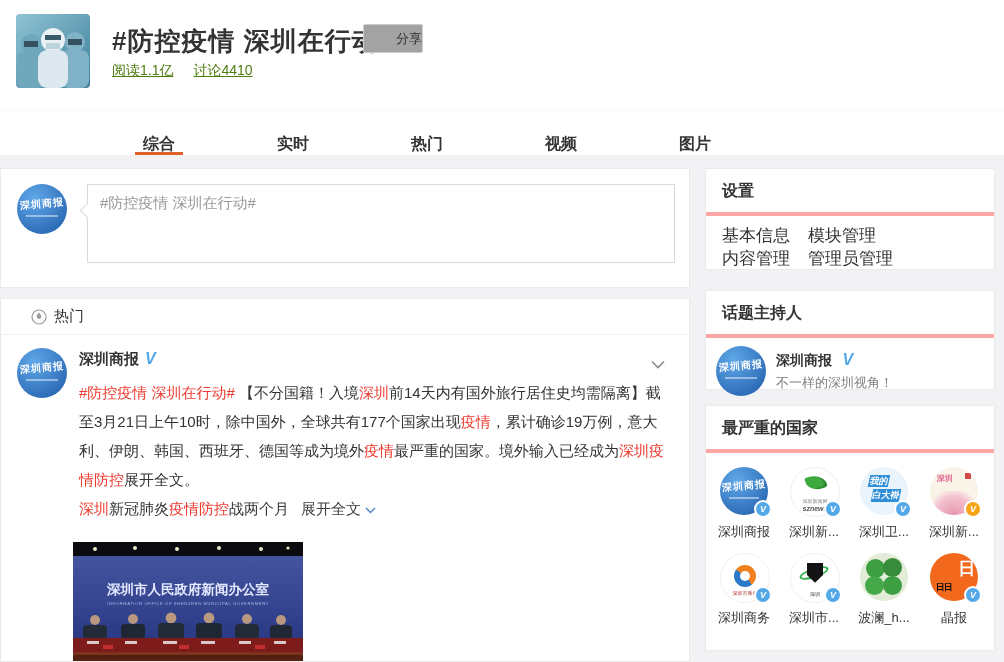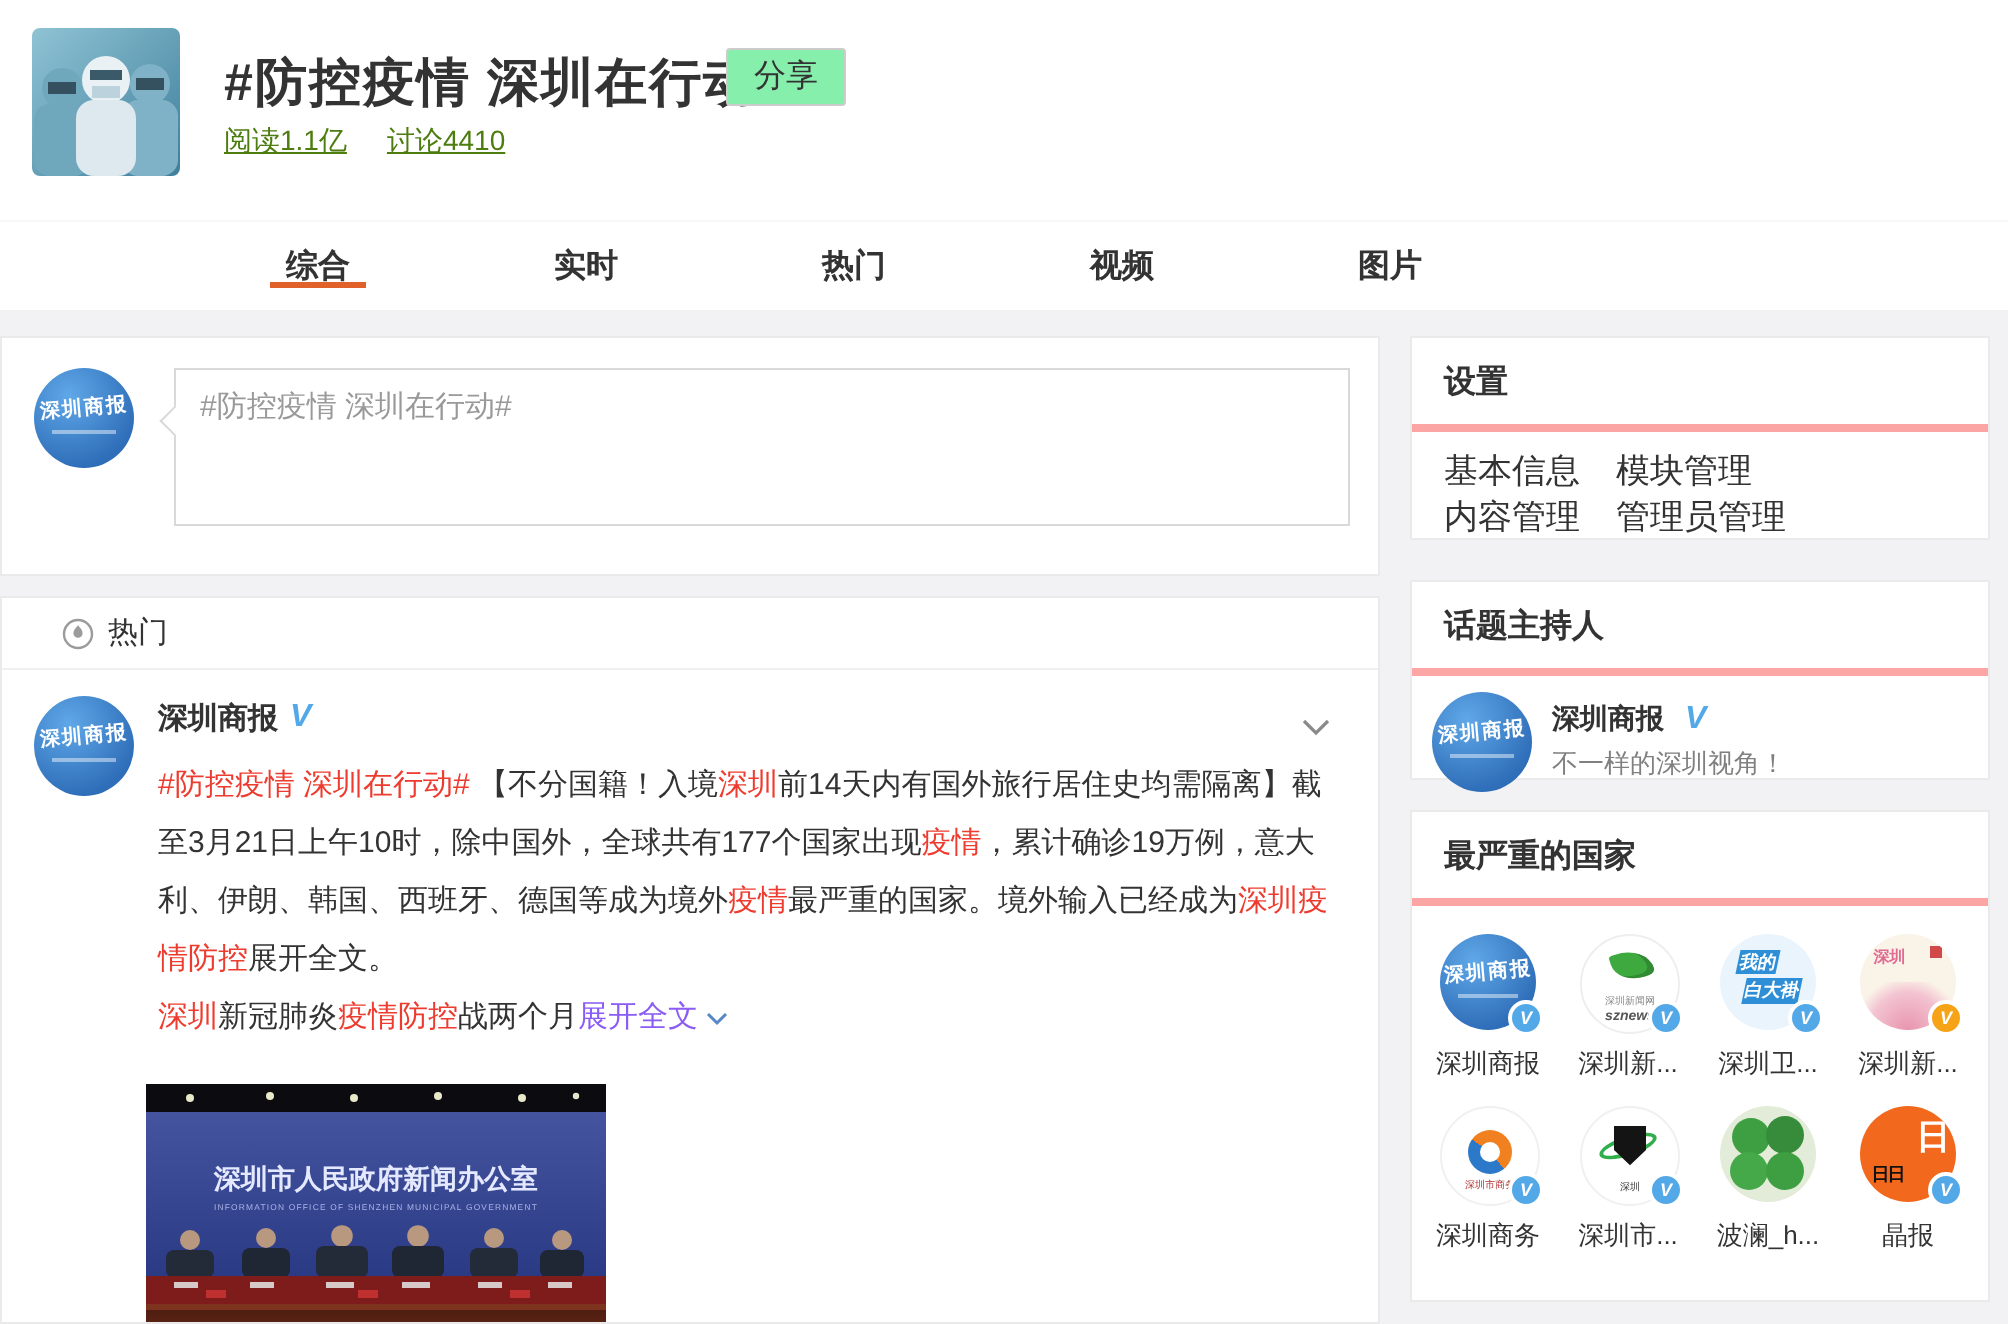--- a/index.html
+++ b/index.html
@@ -2,27 +2,27 @@
 <html><head>
 <meta charset="utf-8">
 <style>
   html,body{margin:0;padding:0;background:#f2f2f5;}
   .page{position:relative;width:1004px;height:662px;background:#f2f2f5;overflow:hidden;
         font-family:"Liberation Sans","DejaVu Sans",sans-serif;color:#333;}
   
   .topbar{position:absolute;left:0;top:0;width:1004px;height:110px;background:#fff;}
   .topic-avatar{position:absolute;left:16px;top:14px;width:74px;height:74px;border-radius:4px;overflow:hidden;}
   .topic-title{position:absolute;left:112px;top:24px;font-size:26px;font-weight:bold;color:#333;letter-spacing:1px;}
-  .share-btn{position:absolute;left:363px;top:24px;width:58px;height:27px;line-height:27px;text-align:center;
-             background:#86efac;border:1px solid #ccc;border-radius:2px;font-size:16px;color:#333;cursor:pointer;}
+  .share-btn{position:absolute;left:363px;top:24px;width:58px;height:27px;line-height:27px;text-align:right;
+             background:#a3a3a3;border:1px solid #ccc;border-radius:2px;font-size:13px;color:#333;cursor:pointer;}
   .topic-stats{position:absolute;left:112px;top:62px;font-size:14px;color:#4d7c0f;text-decoration:underline;}
   .topic-stats span{margin-right:20px;}
   
   .tabbar{position:absolute;left:0;top:110px;width:1004px;height:45px;background:#fff;
-          border-top:1px solid #f7f7f7;display:flex;align-items:center;padding-left:143px;box-sizing:border-box;}
+          border-top:1px solid #f7f7f7;display:flex;align-items:flex-end;padding-left:143px;box-sizing:border-box;}
   .tab{position:relative;margin-right:102px;font-size:16px;color:#333;display:flex;align-items:center;cursor:pointer;font-weight:bold;}
   .tab.active{font-weight:bold;}
   .tab-underline{position:absolute;left:50%;bottom:0;width:48px;height:3px;margin-left:-24px;background:#e0622a;}
   
   .card{position:absolute;background:#fff;border:1px solid #eaeaea;box-sizing:border-box;}
   
   .compose-card{left:0;top:168px;width:690px;height:120px;}
   .av{position:relative;border-radius:50%;overflow:hidden;flex-shrink:0;}
   .compose-av{position:absolute;left:16px;top:15px;width:50px;height:50px;}
   .compose-box{position:absolute;left:86px;top:15px;width:586px;height:77px;border:1px solid #d9d9d9;background:#fff;}
@@ -37,21 +37,21 @@
   .post-av{position:absolute;left:16px;top:13px;width:50px;height:50px;}
   .post-head{margin-left:78px;height:22px;display:flex;align-items:center;}
   .post-author{font-size:15px;font-weight:bold;color:#333;cursor:pointer;}
   .vletter{color:#53a9e8;font-weight:bold;font-style:italic;font-size:16px;margin-left:6px;}
   .post-menu{position:absolute;right:24px;top:20px;cursor:pointer;}
   .post-text{margin:8px 16px 0 78px;width:596px;font-size:15px;line-height:29px;color:#333;word-break:break-all;}
   .post-text .hl{color:#ee3b2f;}
   .post-text a{text-decoration:none;cursor:pointer;}
   .post-footer{margin:0 16px 0 78px;font-size:15px;line-height:29px;color:#333;}
   .post-footer .hl{color:#ee3b2f;}
-  .expand-link{color:#8b5cf6;cursor:pointer;margin-left:0;}
+  .expand-link{color:#404040;cursor:pointer;margin-left:12px;}
   .post-photo{position:absolute;left:72px;top:207px;width:230px;height:157px;overflow:hidden;cursor:pointer;}
   
   .side-card-title{font-size:16px;font-weight:bold;color:#333;padding:12px 16px 10px 16px;border-bottom:4px solid #fca5a5;}
   .settings-card{left:705px;top:168px;width:290px;height:102px;}
   .settings-links{padding:8px 16px 0 16px;}
   .set-link{display:inline-block;width:86px;font-size:17px;color:#333;line-height:23px;cursor:pointer;}
   .host-card{left:705px;top:290px;width:290px;height:100px;}
   .host-body{display:flex;align-items:center;padding:8px 10px;}
   .host-av{width:50px;height:50px;margin-right:10px;}
   .host-name{font-size:14px;font-weight:bold;color:#333;cursor:pointer;}

